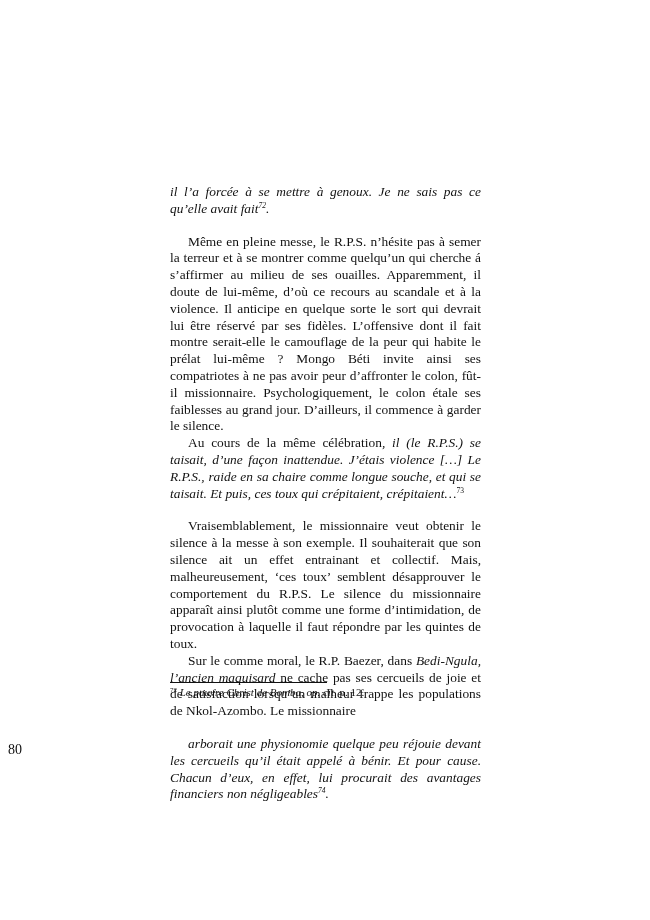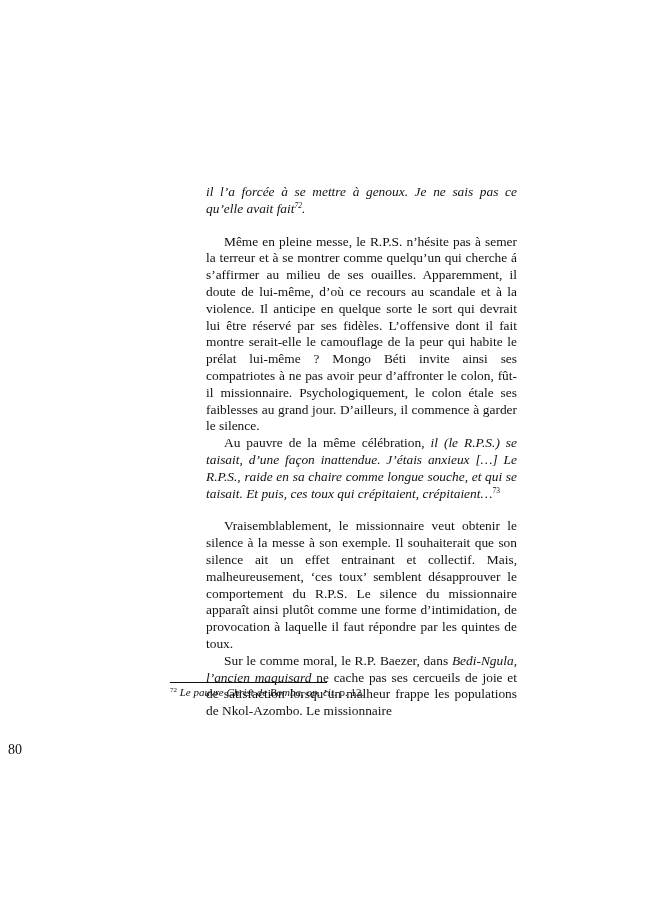--- a/index.html
+++ b/index.html
@@ -24,21 +24,20 @@
     }
     .text-block {
       position: absolute;
       left: 170px;
       top: 184px;
       width: 311px;
       font-size: 13.4px;
       line-height: 16.8px;
       text-align: justify;
       hyphens: none;
-      margin-left: 36px;
     }
     .text-block p {
       margin: 0;
     }
     .indent {
       text-indent: 18px;
     }
     .gap-lg {
       height: 16px;
     }
@@ -91,30 +90,31 @@
 
 <div class="page">
   <div class="text-block">
 
     <p class="quote"><span>il l’a forcée à se mettre à genoux. Je ne sais pas ce qu’elle avait fait</span><sup>72</sup><span>.</span></p>
 
     <div class="gap-lg"></div>
 
     <p class="indent">Même en pleine messe, le R.P.S. n’hésite pas à semer la terreur et à se montrer comme quelqu’un qui cherche á s’affirmer au milieu de ses ouailles. Apparemment, il doute de lui-même, d’où ce recours au scandale et à la violence. Il anticipe en quelque sorte le sort qui devrait lui être réservé par ses fidèles. L’offensive dont il fait montre serait-elle le camouflage de la peur qui habite le prélat lui-même ? Mongo Béti invite ainsi ses compatriotes à ne pas avoir peur d’affronter le colon, fût-il missionnaire. Psychologiquement, le colon étale ses faiblesses au grand jour. D’ailleurs, il commence à garder le silence.</p>
 
-    <p class="indent"><span>Au pauvre de la même célébration</span><span class="it">, il (le R.P.S.) se taisait, d’une façon inattendue. J’étais anxieux […] Le R.P.S., raide en sa chaire comme longue souche, et qui se taisait. Et puis, ces toux qui crépitaient, crépitaient…</span><sup>73</sup></p>
+    <p class="indent"><span>Au cours de la même célébration</span><span class="it">, il (le R.P.S.) se taisait, d’une façon inattendue. J’étais violence […] Le R.P.S., raide en sa chaire comme longue souche, et qui se taisait. Et puis, ces toux qui crépitaient, crépitaient…</span><sup>73</sup></p>
 
     <div class="gap-lg"></div>
 
     <p class="indent">Vraisemblablement, le missionnaire veut obtenir le silence à la messe à son exemple. Il souhaiterait que son silence ait un effet entrainant et collectif. Mais, malheureusement, ‘ces toux’ semblent désapprouver le comportement du R.P.S. Le silence du missionnaire apparaît ainsi plutôt comme une forme d’intimidation, de provocation à laquelle il faut répondre par les quintes de toux.</p>
 
     <p class="indent" style="text-align: justify; text-align-last: left;"><span>Sur le comme moral, le R.P. Baezer, dans </span><span class="it">Bedi-Ngula, l’ancien maquisard</span><span> ne cache pas ses cercueils de joie et de satisfaction lorsqu’un malheur frappe les populations de Nkol-Azombo. Le missionnaire</span></p>
 
     <div class="gap-lg"></div>
 
+    <p class="quote indent"><span>arborait une physionomie quelque peu réjouie devant les cercueils qu’il était appelé à bénir. Et pour cause. Chacun d’eux, en effet, lui procurait des avantages financiers non négligeables</span><sup>74</sup><span>.</span></p>
 
   </div>
 
   <div class="footnote-rule"></div>
 
   <div class="footnotes">
     <div class="fn"><sup>72</sup> <span class="it">Le pauvre Christ de Bomba</span><span class="it">, </span><span class="it">op. cit</span><span>. p. 12.</span></div>
   </div>
 
   <div class="page-number">80</div>

